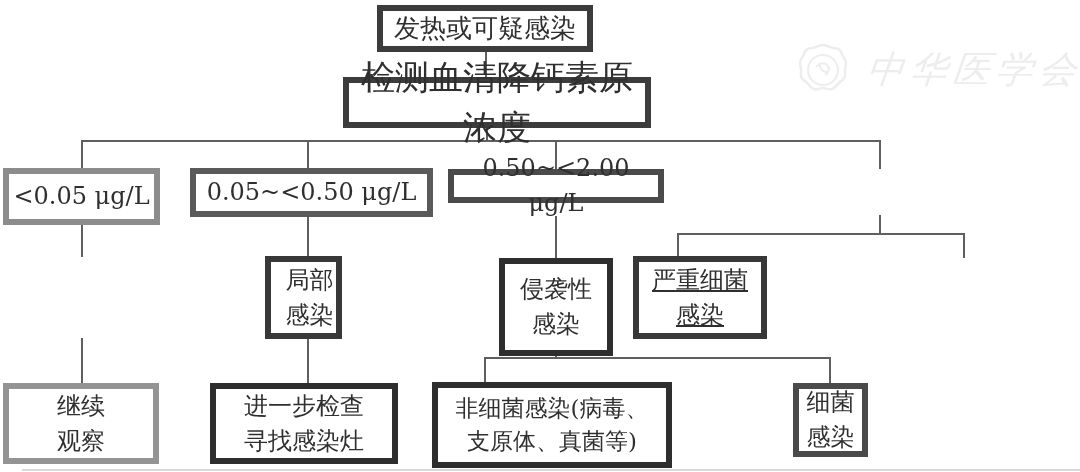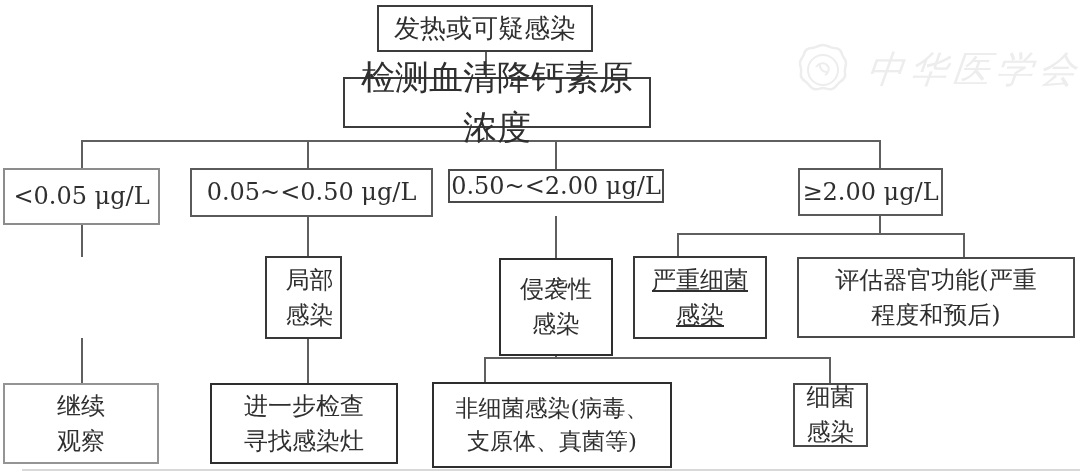--- a/index.html
+++ b/index.html
@@ -6,40 +6,40 @@
   .canvas{
     position:relative;width:1080px;height:472px;background:var(--bg,#fff);
     font-family:"DejaVu Serif","Liberation Serif",serif;
     color:var(--ink,#2f2f2f);overflow:hidden;
   }
   svg.edges{position:absolute;left:0;top:0;}
   .edge{stroke:var(--connector,#5f5f5f);stroke-width:2;fill:none;stroke-linecap:square;}
 
   .node{
     position:absolute;box-sizing:border-box;background:#fff;
-    border:2px solid #f97316;
+    border:6px solid #f97316;
     display:flex;align-items:center;justify-content:center;
     text-align:center;white-space:pre-line;
     font-size:24px;line-height:1.45;
   }
   .n-fever    {left:377px;top:5px;  width:216px;height:47px;font-size:26px;border-color:#3c3c3c;}
   .n-test     {left:343px;top:77px; width:308px;height:51px;font-size:34px;border-color:#3c3c3c;}
   .n-r1       {left:3px;  top:168px;width:157px;height:57px;border-color:#8c8c8c;}
   .n-r2       {left:190px;top:168px;width:243px;height:49px;border-color:#5a5a5a;}
   .n-r3       {left:448px;top:169px;width:216px;height:34px;border-color:#4a4a4a;}
   .n-r4       {left:798px;top:168px;width:145px;height:48px;border-color:#5a5a5a;}
   .n-nobact   {left:3px;  top:256px;width:157px;height:83px;border-color:#7e7e7e;}
   .n-local    {left:265px;top:256px;width:77px; height:83px;border-color:#383838;padding-left:12px;}
   .n-invasive {left:499px;top:258px;width:114px;height:98px;border-color:#2e2e2e;}
   .n-severe   {left:633px;top:256px;width:134px;height:83px;border-color:#383838;text-decoration:underline;}
   .n-assess   {left:797px;top:257px;width:278px;height:81px;border-color:#4a4a4a;}
   .n-observe  {left:3px;  top:383px;width:156px;height:81px;border-color:#949494;}
   .n-further  {left:210px;top:383px;width:188px;height:81px;border-color:#2e2e2e;}
   .n-nonbact  {left:432px;top:382px;width:240px;height:86px;border-color:#2e2e2e;font-size:23px;}
-  .n-bact     {left:793px;top:383px;width:75px; height:64px;border-color:#4a4a4a;}
+  .n-bact     {left:793px;top:383px;width:75px; height:74px;border-color:#4a4a4a;}
 
   .watermark{
     position:absolute;left:795px;top:42px;display:flex;align-items:center;gap:16px;
     color:var(--watermark,#ededed);pointer-events:none;
   }
   .wm-logo{width:56px;height:56px;flex:0 0 auto;}
   .wm-text{
     font-size:37px;letter-spacing:6px;font-style:italic;white-space:nowrap;
     transform:skewX(-6deg);
   }
@@ -75,34 +75,31 @@
   <div class="node n-fever">发热或可疑感染</div>
 
   <div class="node n-test">检测血清降钙素原浓度</div>
 
   <div class="node n-r1">&lt;0.05 μg/L</div>
 
   <div class="node n-r2">0.05~&lt;0.50 μg/L</div>
 
   <div class="node n-r3">0.50~&lt;2.00 μg/L</div>
 
-  <div class="node n-r4">≥2.00 μg/L</div>
 
 
   <div class="node n-local">局部
 感染</div>
 
   <div class="node n-invasive">侵袭性
 感染</div>
 
   <div class="node n-severe">严重细菌
 感染</div>
 
-  <div class="node n-assess">评估器官功能(严重
-程度和预后)</div>
 
   <div class="node n-further">进一步检查
 寻找感染灶</div>
 
   <div class="node n-observe">继续
 观察</div>
 
   <div class="node n-nonbact">非细菌感染(病毒、
 支原体、真菌等)</div>
 

